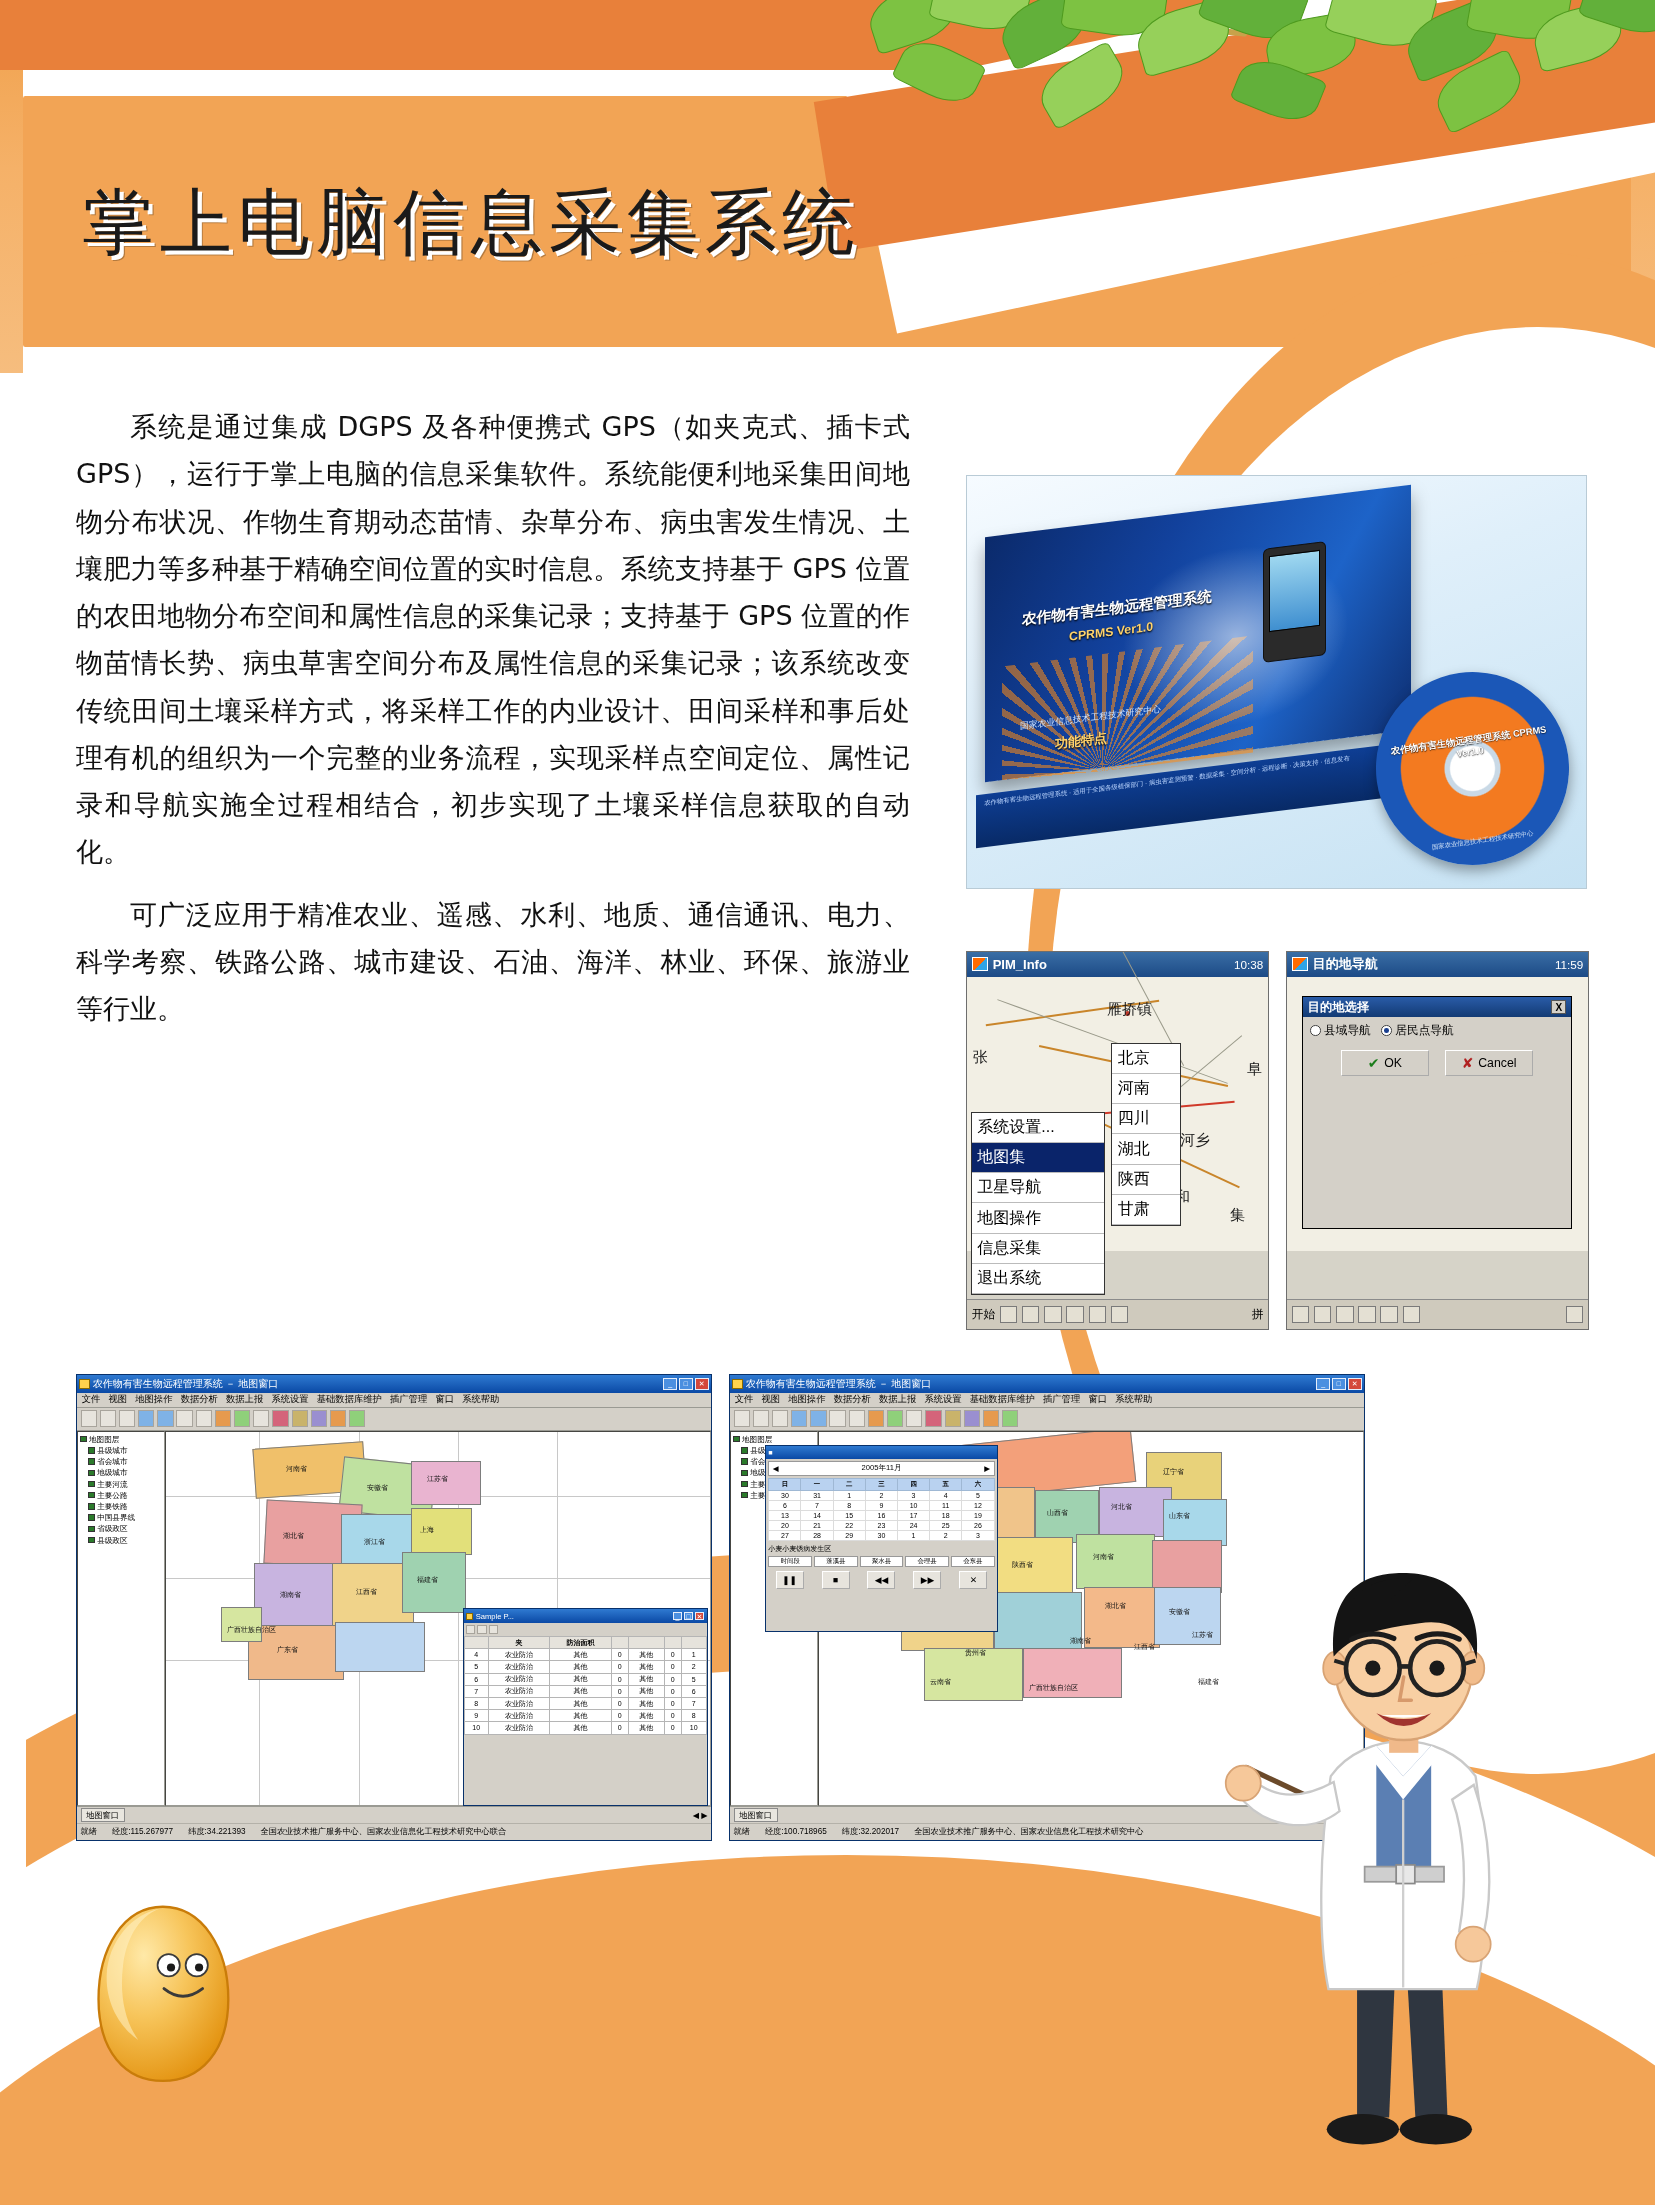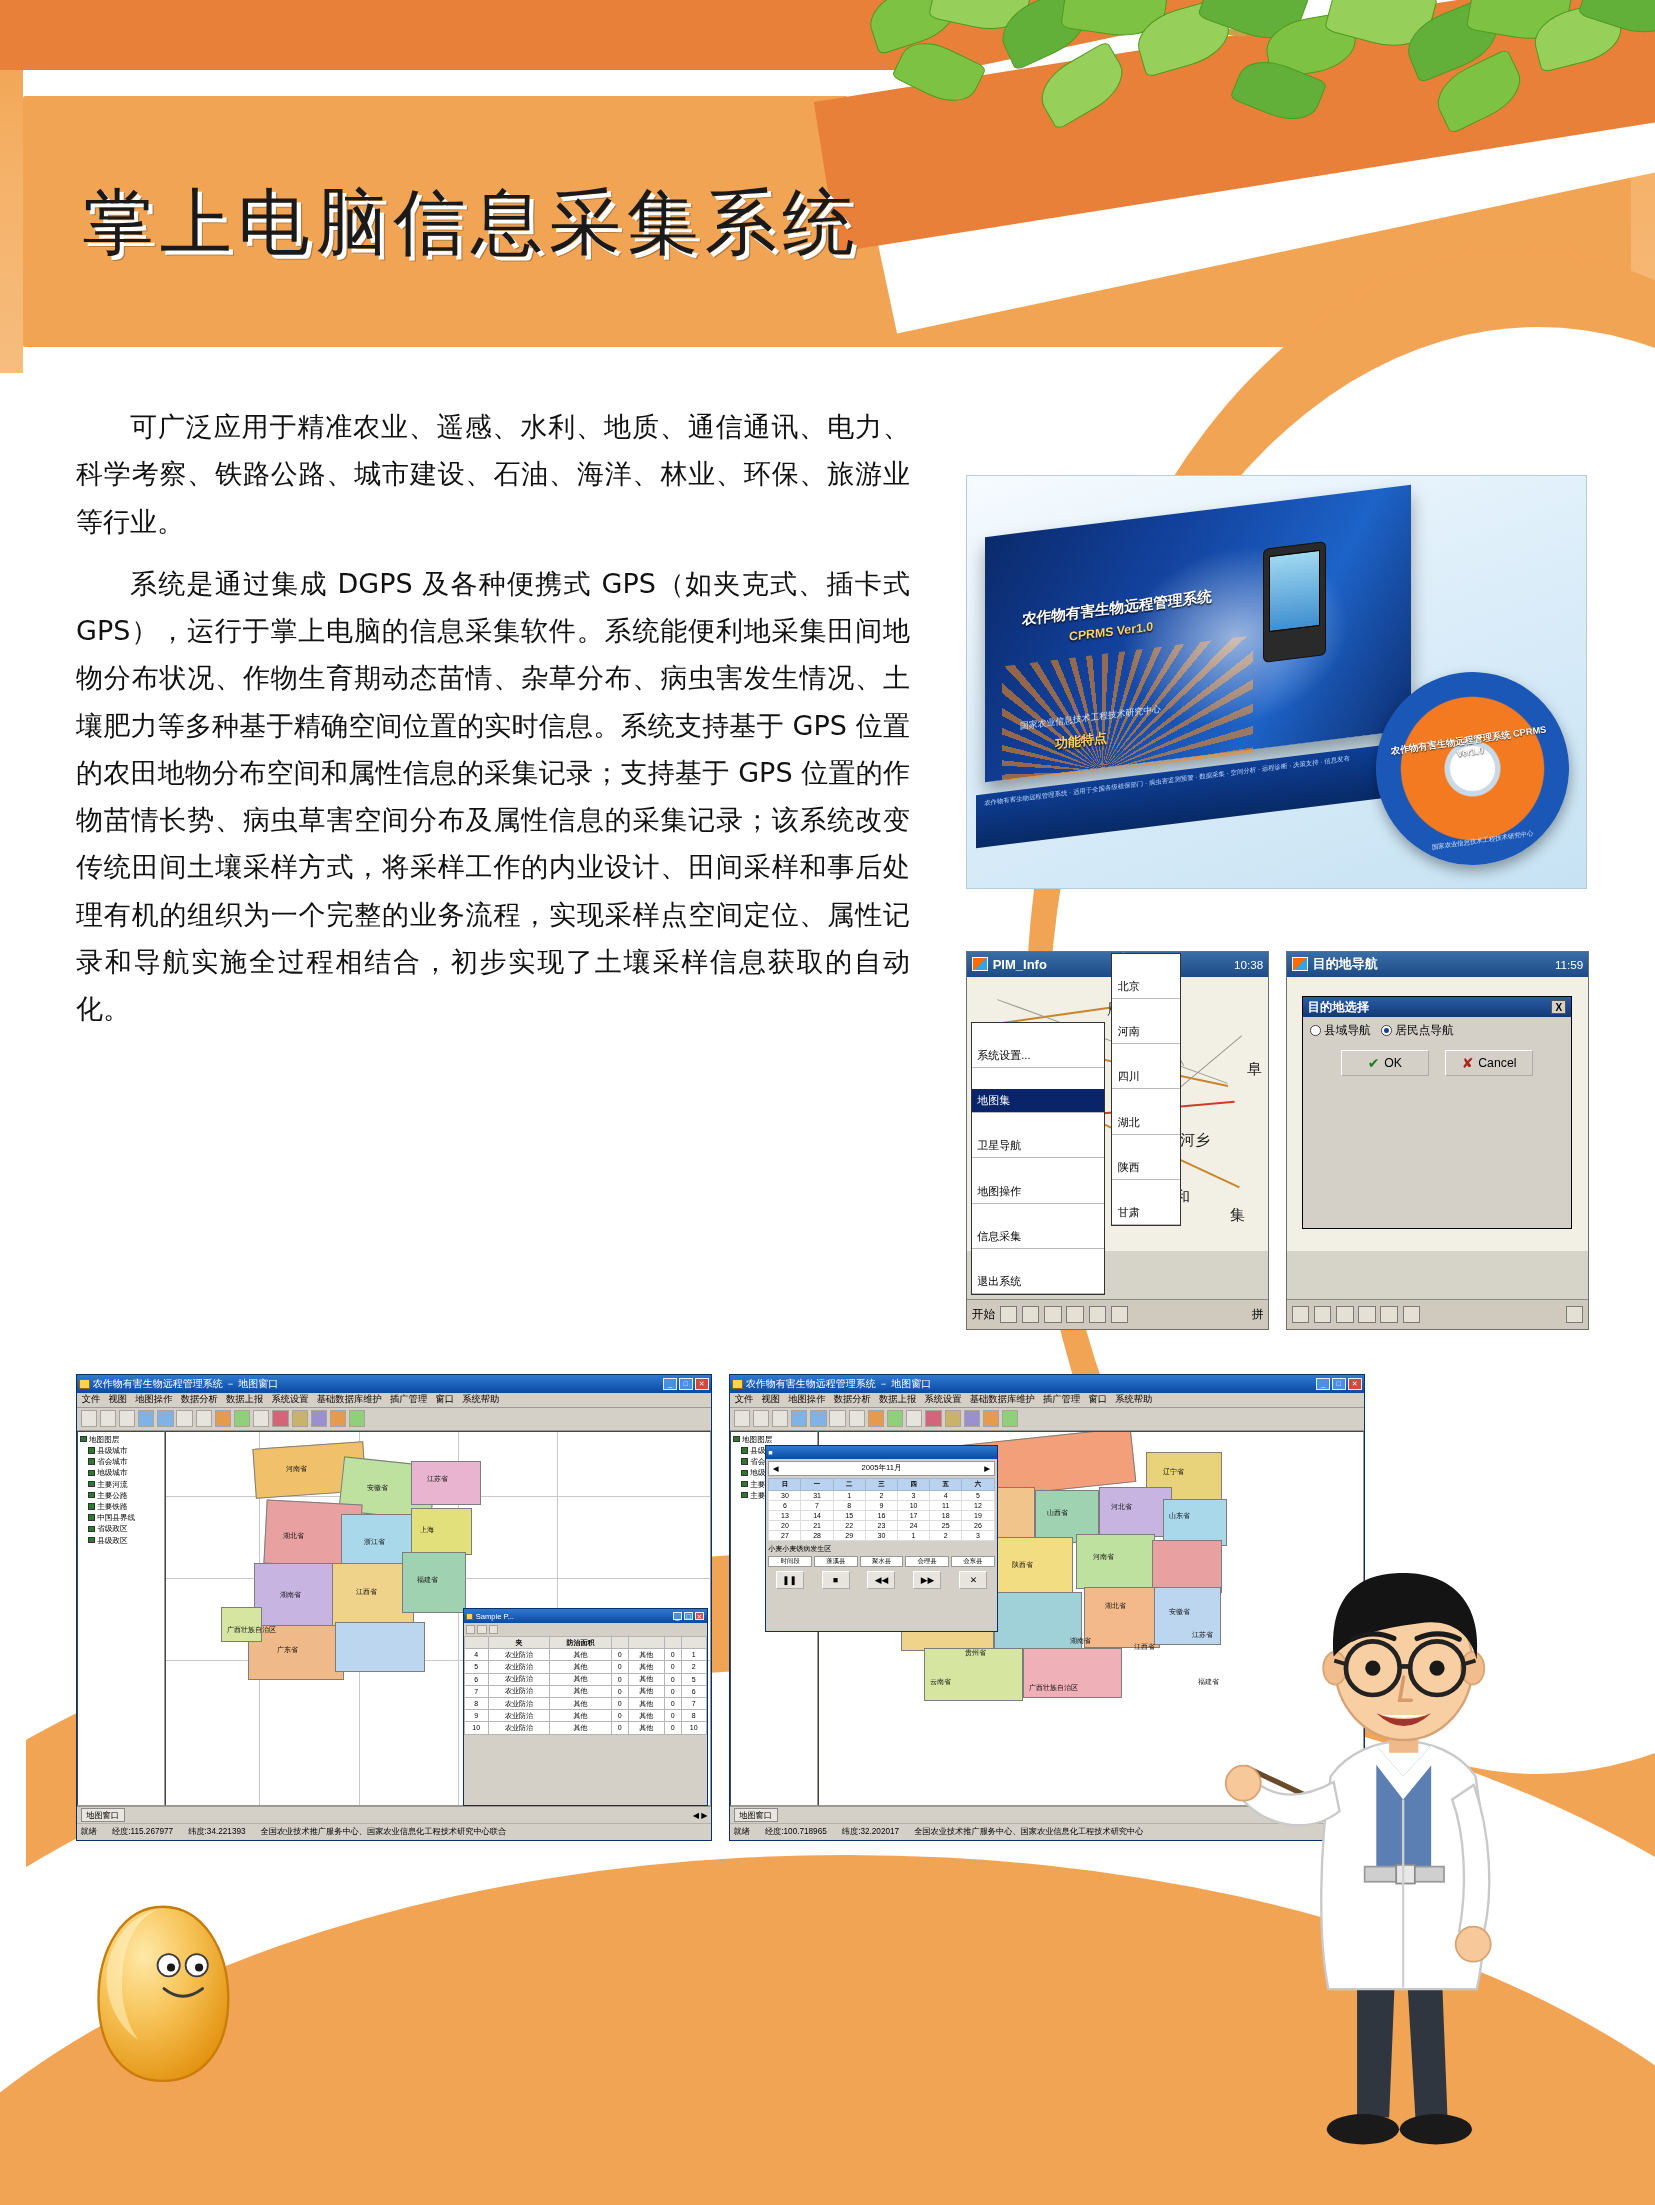--- a/index.html
+++ b/index.html
@@ -230,21 +230,21 @@
   .road.red { background:#d03a2a; }
   .road.thin { height:1.2px; background:#9a9a8a; }
   .dotlbl { position:absolute; font-size:15px; color:#1a1a1a; white-space:nowrap;margin-top:7px; }
   .dotpt { position:absolute; width:5.3px; height:5.3px; background:#c0392b; border-radius:50%; }
 
   .pda-menu {
     position:absolute; left:3.5px; bottom:34px; width:134px; background:#ffffff;
     border:1.2px solid #333;
   }
   .pda-menu div {
-    font-size:11px; padding:4.1px 5.8px; border-bottom:0.6px solid #bbb; color:#000;margin-top:21px;
+    font-size:16px; padding:4.1px 5.8px; border-bottom:0.6px solid #bbb; color:#000;
   }
   .pda-menu div.hl { background:#0a246a; color:#fff; }
   .pda-bottom {
     position:absolute; left:0; bottom:0; width:100%; height:30px;
     background:#cfcabd; border-top:1.2px solid #8b8b8b;
     display:flex; align-items:center; gap:4.7px; padding:0 4.7px; font-size:11.7px;
   }
   .tool { width:17.5px; height:17.5px; border:0.6px solid #7a7a7a; background:#e4e0d3; display:inline-block; }
 
   
@@ -405,22 +405,22 @@
       <div class="leaf" style="left:35px;  top:70px; width:82px; height:50px;  transform:rotate(26deg);"></div>
       <div class="leaf light" style="left:175px; top:82px; width:88px; height:53px;  transform:rotate(-30deg);"></div>
       <div class="leaf dark" style="left:373px; top:88px; width:85px; height:51px;  transform:rotate(22deg);"></div>
       <div class="leaf" style="left:572px; top:88px; width:88px; height:53px;  transform:rotate(-26deg);"></div>
     </div>
 
     <div class="title">掌上电脑信息采集系统</div>
   </div>
 
   <div class="body-text">
+    <p>系统是通过集成 DGPS 及各种便携式 GPS（如夹克式、插卡式 GPS），运行于掌上电脑的信息采集软件。系统能便利地采集田间地物分布状况、作物生育期动态苗情、杂草分布、病虫害发生情况、土壤肥力等多种基于精确空间位置的实时信息。系统支持基于 GPS 位置的农田地物分布空间和属性信息的采集记录；支持基于 GPS 位置的作物苗情长势、病虫草害空间分布及属性信息的采集记录；该系统改变传统田间土壤采样方式，将采样工作的内业设计、田间采样和事后处理有机的组织为一个完整的业务流程，实现采样点空间定位、属性记录和导航实施全过程相结合，初步实现了土壤采样信息获取的自动化。</p>
     <p>可广泛应用于精准农业、遥感、水利、地质、通信通讯、电力、科学考察、铁路公路、城市建设、石油、海洋、林业、环保、旅游业等行业。</p>
-    <p>系统是通过集成 DGPS 及各种便携式 GPS（如夹克式、插卡式 GPS），运行于掌上电脑的信息采集软件。系统能便利地采集田间地物分布状况、作物生育期动态苗情、杂草分布、病虫害发生情况、土壤肥力等多种基于精确空间位置的实时信息。系统支持基于 GPS 位置的农田地物分布空间和属性信息的采集记录；支持基于 GPS 位置的作物苗情长势、病虫草害空间分布及属性信息的采集记录；该系统改变传统田间土壤采样方式，将采样工作的内业设计、田间采样和事后处理有机的组织为一个完整的业务流程，实现采样点空间定位、属性记录和导航实施全过程相结合，初步实现了土壤采样信息获取的自动化。</p>
   </div>
 
   <div class="prodbox">
     <div class="pb-box"></div>
     <div class="pb-rays"></div>
     <div class="pb-box-glow"></div>
     <div class="pb-dev">
       <div class="pb-dev-scr"></div>
     </div>
     <div class="pb-title">农作物有害生物远程管理系统</div>

